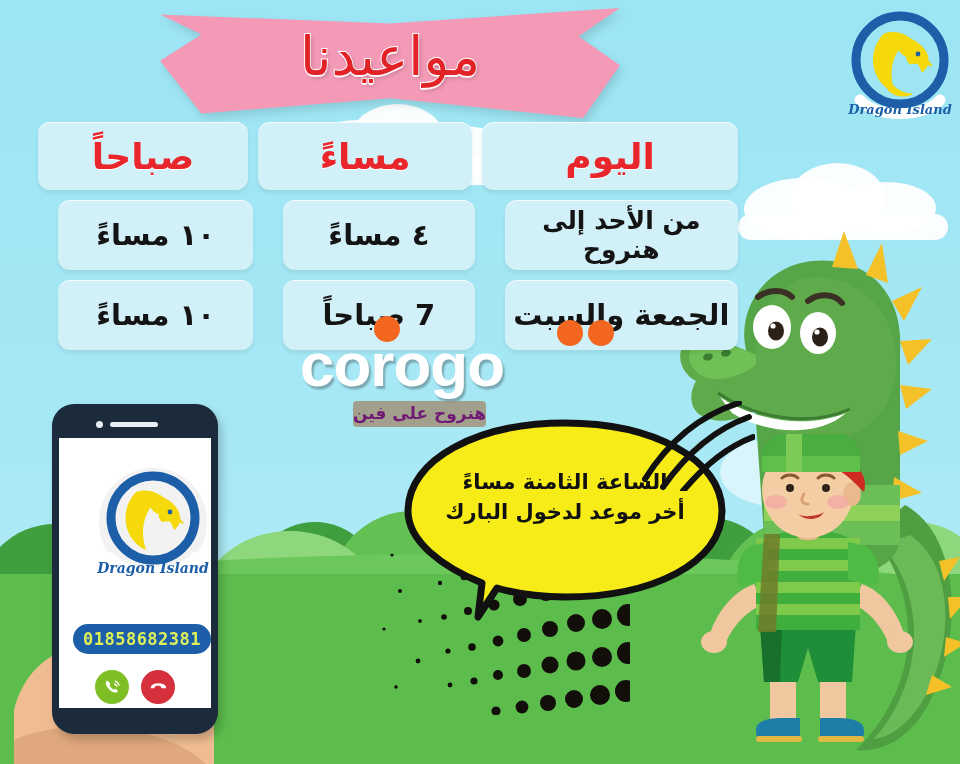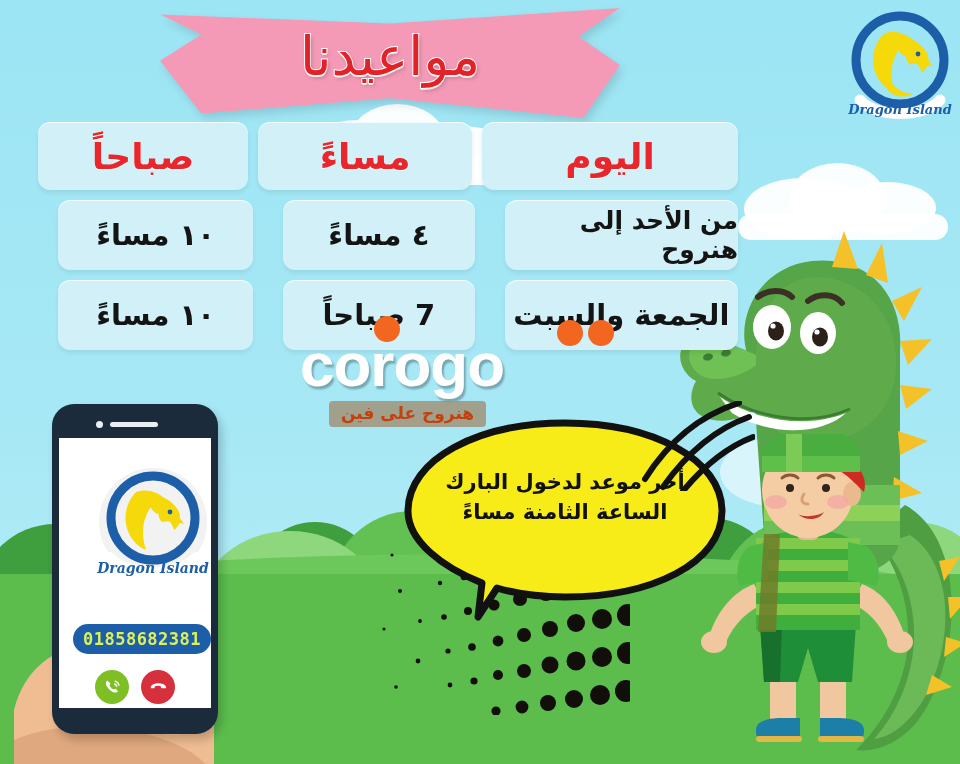--- a/index.html
+++ b/index.html
@@ -109,21 +109,21 @@
   .cell {
     background: #d2f0f7;
     border-radius: 12px;
     box-shadow: 0 3px 4px rgba(0,0,0,.07), inset 0 1px 0 rgba(255,255,255,.75);
     display: flex; align-items: center; justify-content: center;
     text-align: center;
     direction: rtl;
   }
   .row.header .cell { height: 68px; }
   .row.body .cell { height: 70px; margin-left: 20px; }
-  .cell.c-day { width: 268px; text-align: right; }
+  .cell.c-day { width: 268px; }
   .cell.c-morning { width: 220px; }
   .cell.c-evening { width: 224px; }
 
   .hdr-text {
     font-size: 36px; font-weight: bold; color: #e8262b;
     text-shadow: 0 1px 0 #fff;
   }
   .body-text {
     font-size: 29px; font-weight: bold; color: #141414;
   }
@@ -229,22 +229,22 @@
     font-size: 62px; font-weight: bold; color: #ffffff;
     letter-spacing: -1px; direction: ltr;
     font-family: Liberation Sans, sans-serif;
     text-shadow: 2px 3px 2px rgba(0,0,0,.28);
     line-height: .95;
   }
   .wm-tag {
     display: inline-block;
     margin-top: 6px; margin-right: 18px;
     background: rgba(160,140,110,.78);
-    color: #c2410c; font-size: 17px; font-weight: bold;
-    padding: 2px 12px 4px; border-radius: 4px;
+    color: #701a75; font-size: 17px; font-weight: bold;
+    padding: 2px 0 4px; border-radius: 4px;
     direction: rtl;
   }
   .wm-dot {
     position: absolute; width: 26px; height: 26px;
     background: #f2661f; border-radius: 50%;
   }
   .wm-dot.d1 { left: 257px; top: -16px; }
   .wm-dot.d2 { left: 288px; top: -16px; }
   .wm-dot.d3 { left: 74px;  top: -20px; }
 </style>
@@ -594,22 +594,22 @@
   </svg>
 
   <div class="bubble-wrap">
     <svg viewBox="0 0 330 210" style="position:absolute;inset:0;width:100%;height:100%;">
       <path d="M165 8 C252 8 322 44 322 96 C322 148 252 182 165 182
                C140 182 117 179 97 173
                L78 202 L82 168
                C42 152 8 126 8 96 C8 44 78 8 165 8 Z" fill="#f7eb18" stroke="#111111" stroke-width="7" stroke-linejoin="round"></path>
     </svg>
     <div class="bubble-text">
+      <div>الساعة الثامنة مساءً</div>
       <div>أخر موعد لدخول البارك</div>
-      <div>الساعة الثامنة مساءً</div>
     </div>
     <svg class="bubble-lines" viewBox="0 0 120 90">
       <path d="M10 78 C34 40 66 14 104 2" stroke="#111111" stroke-width="6" fill="none" stroke-linecap="round"></path>
       <path d="M28 86 C52 52 80 28 114 16" stroke="#111111" stroke-width="6" fill="none" stroke-linecap="round"></path>
       <path d="M48 90 C68 66 92 46 118 36" stroke="#111111" stroke-width="6" fill="none" stroke-linecap="round"></path>
     </svg>
   </div>
 
   <div class="watermark">
     <div class="wm-dot d1"></div>

